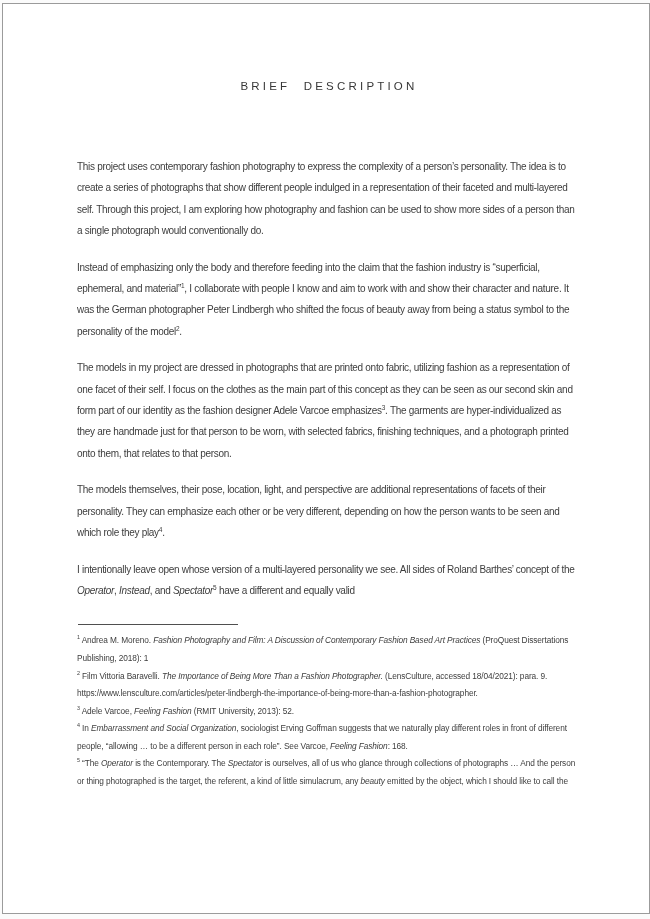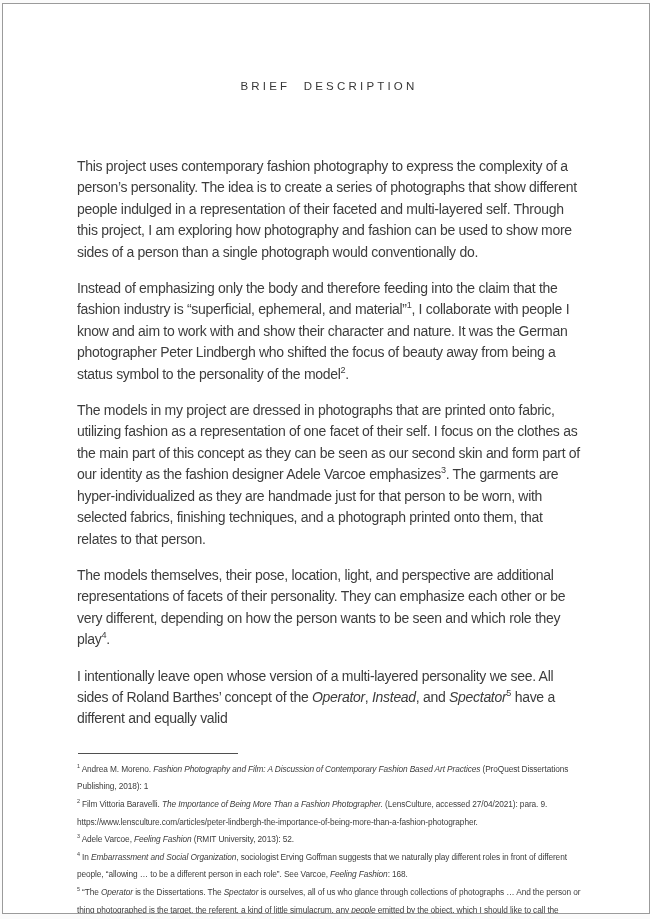--- a/index.html
+++ b/index.html
@@ -31,21 +31,21 @@
     word-spacing: 7px;
     line-height: 16px;
     text-align: center;
     color: #373737;
   }
   .content {
     margin-top: 62px;
   }
   .para {
     margin: 0 0 15px 0;
-    font-size: 14px;
+    font-size: 10px;
     letter-spacing: -0.3px;
     line-height: 21.4px;
     color: #3d3d3d;
   }
   .para sup, .fn sup {
     font-size: 0.65em;
     vertical-align: super;
     line-height: 0;
   }
   .footnotes {
@@ -78,19 +78,19 @@
     <p class="para"><span>This project uses contemporary fashion photography to express the complexity of a person’s personality. The idea is to create a series of photographs that show different people indulged in a representation of their faceted and multi-layered self. Through this project, I am exploring how photography and fashion can be used to show more sides of a person than a single photograph would conventionally do.</span></p>
     <p class="para"><span>Instead of emphasizing only the body and therefore feeding into the claim that the fashion industry is “superficial, ephemeral, and material”</span><sup>1</sup><span>, I collaborate with people I know and aim to work with and show their character and nature. It was the German photographer Peter Lindbergh who shifted the focus of beauty away from being a status symbol to the personality of the model</span><sup>2</sup><span>.</span></p>
     <p class="para"><span>The models in my project are dressed in photographs that are printed onto fabric, utilizing fashion as a representation of one facet of their self. I focus on the clothes as the main part of this concept as they can be seen as our second skin and form part of our identity as the fashion designer Adele Varcoe emphasizes</span><sup>3</sup><span>. The garments are hyper-individualized as they are handmade just for that person to be worn, with selected fabrics, finishing techniques, and a photograph printed onto them, that relates to that person.</span></p>
     <p class="para"><span>The models themselves, their pose, location, light, and perspective are additional representations of facets of their personality. They can emphasize each other or be very different, depending on how the person wants to be seen and which role they play</span><sup>4</sup><span>.</span></p>
     <p class="para"><span>I intentionally leave open whose version of a multi-layered personality we see. All sides of Roland Barthes’ concept of the </span><i>Operator</i><span>, </span><i>Instead</i><span>, and </span><i>Spectator</i><sup>5</sup><span> have a different and equally valid</span></p>
   </div>
 
   <div class="footnotes">
     <div class="fn-separator"></div>
     <p class="fn"><sup>1</sup><span> Andrea M. Moreno. </span><i>Fashion Photography and Film: A Discussion of Contemporary Fashion Based Art Practices</i><span> (ProQuest Dissertations Publishing, 2018): 1</span></p>
-    <p class="fn"><sup>2</sup><span> Film Vittoria Baravelli. </span><i>The Importance of Being More Than a Fashion Photographer.</i><span> (LensCulture, accessed 27/04/2021): para. 9. https://www.lensculture.com/articles/peter-lindbergh-the-importance-of-being-more-than-a-fashion-photographer.</span></p>
+    <p class="fn"><sup>2</sup><span> Film Vittoria Baravelli. </span><i>The Importance of Being More Than a Fashion Photographer.</i><span> (LensCulture, accessed 18/04/2021): para. 9. https://www.lensculture.com/articles/peter-lindbergh-the-importance-of-being-more-than-a-fashion-photographer.</span></p>
     <p class="fn"><sup>3</sup><span> Adele Varcoe, </span><i>Feeling Fashion</i><span> (RMIT University, 2013): 52.</span></p>
     <p class="fn"><sup>4</sup><span> In </span><i>Embarrassment and Social Organization</i><span>, sociologist Erving Goffman suggests that we naturally play different roles in front of different people, “allowing … to be a different person in each role”. See Varcoe, </span><i>Feeling Fashion</i><span>: 168.</span></p>
-    <p class="fn"><sup>5</sup><span> “The </span><i>Operator</i><span> is the Dissertations. The </span><i>Spectator</i><span> is ourselves, all of us who glance through collections of photographs … And the person or thing photographed is the target, the referent, a kind of little simulacrum, any </span><i>people</i><span> emitted by the object, which I should like to call the</span></p>
+    <p class="fn"><sup>5</sup><span> “The </span><i>Operator</i><span> is the Contemporary. The </span><i>Spectator</i><span> is ourselves, all of us who glance through collections of photographs … And the person or thing photographed is the target, the referent, a kind of little simulacrum, any </span><i>beauty</i><span> emitted by the object, which I should like to call the</span></p>
   </div>
 
 </div>
 
 </body></html>

